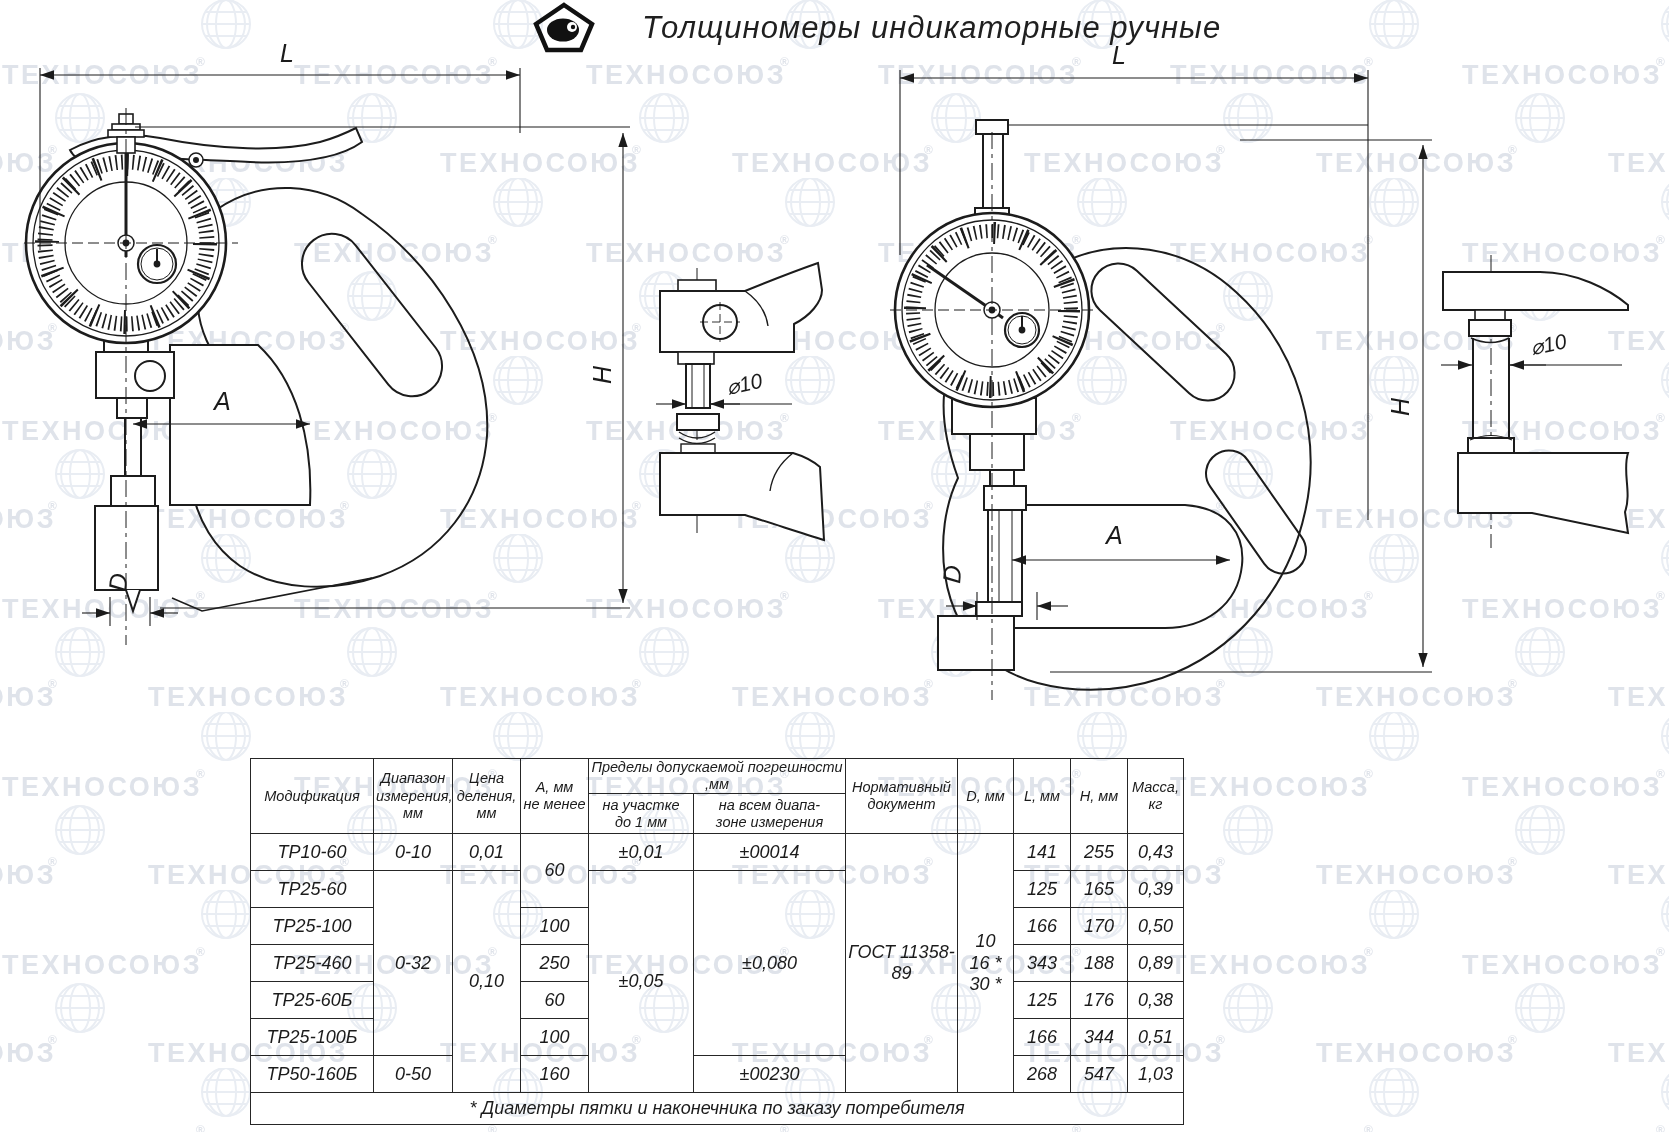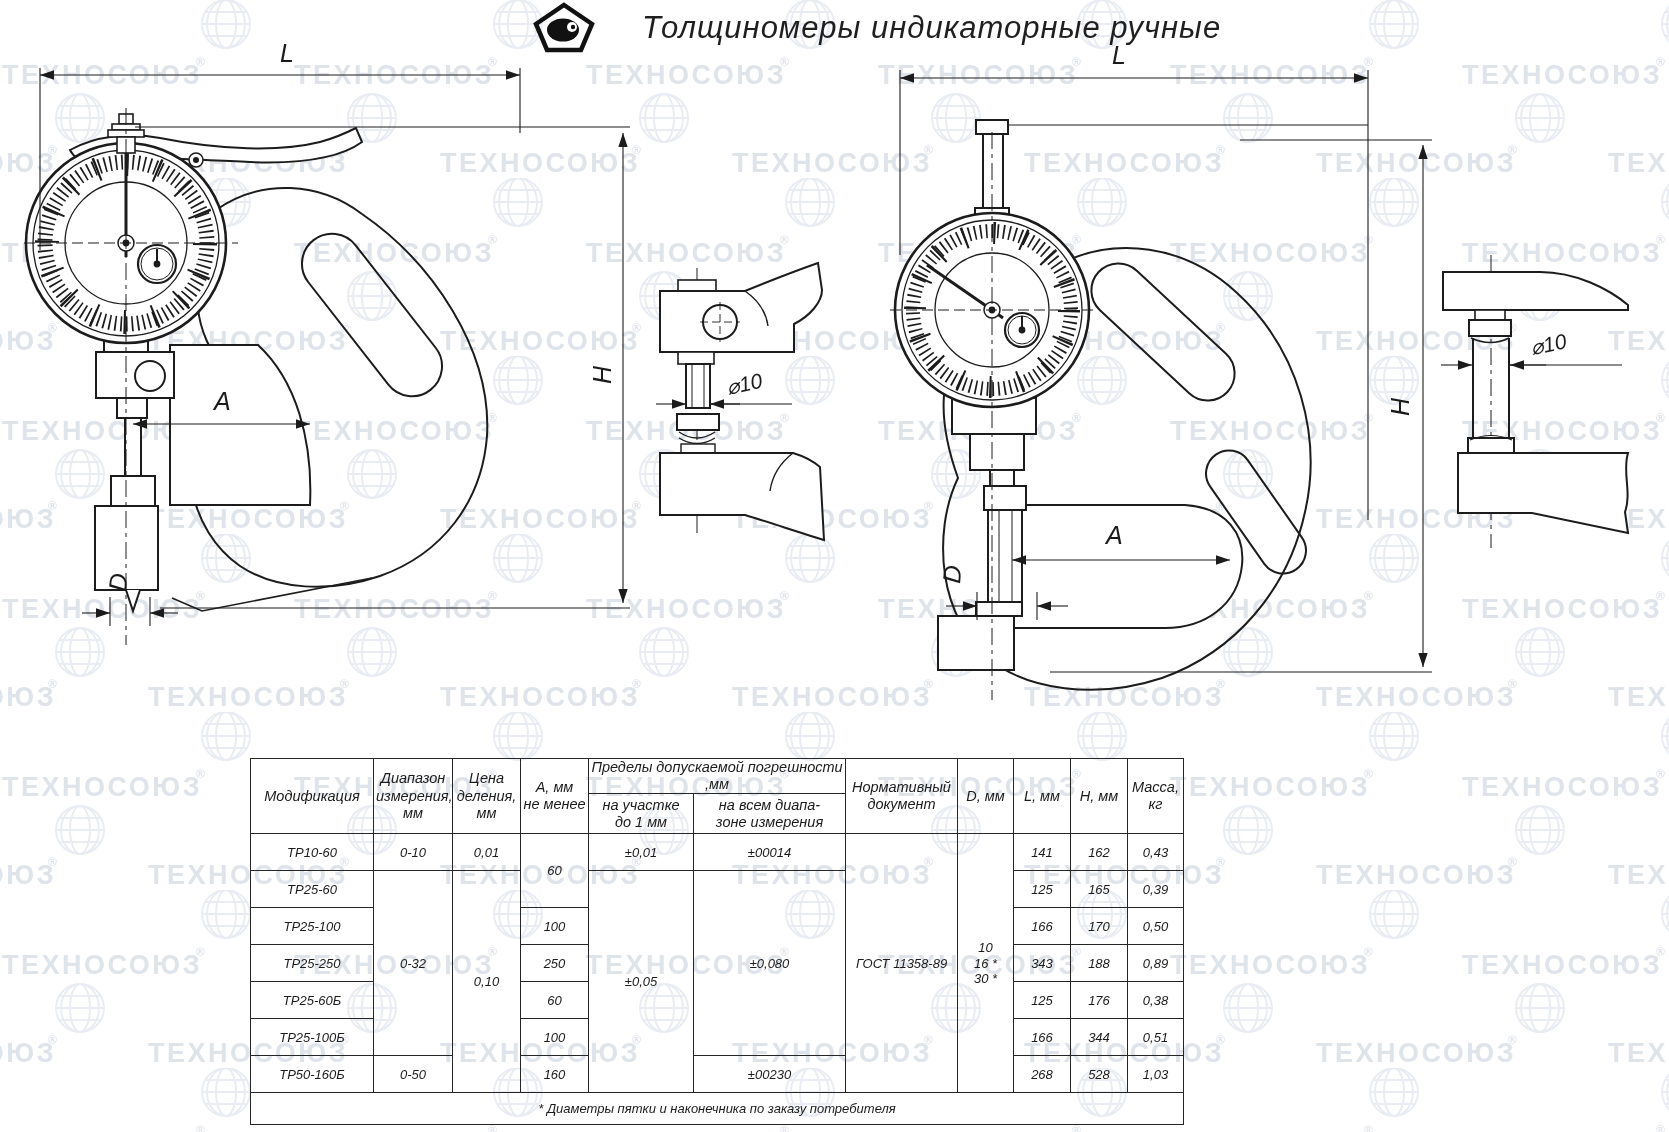--- a/index.html
+++ b/index.html
@@ -14,21 +14,21 @@
   table.spec{
     border-collapse:collapse;table-layout:fixed;width:933px;
     color:#1b1b1b;background:transparent;
   }
   table.spec th,table.spec td{
     border:1.6px solid #262626;font-style:italic;font-weight:normal;
     text-align:center;vertical-align:middle;padding:0 2px;line-height:1.18;
     white-space:pre-line;overflow:hidden;
   }
   table.spec th{font-size:14.5px;}
-  table.spec td{font-size:13px;}
+  table.spec td{font-size:18px;}
   tr.hdr-top{height:34px;}
   tr.hdr-sub{height:40px;}
   tbody tr{height:37px;}
   tfoot tr{height:32px;}
   tfoot td{font-size:15px;margin-left:40px;}
   .dim-label{font-style:italic;font-size:25px;fill:#1b1b1b;}
   .dia-label{font-style:italic;font-size:21px;fill:#1b1b1b;}
   .title-text{font-style:italic;font-size:31px;fill:#1f1f1f;letter-spacing:1px;}
   .wm-text{font-weight:bold;font-size:27px;letter-spacing:2.5px;fill:#dfe3ea;}
   .wm-reg{font-weight:bold;font-size:12px;fill:#dfe3ea;}
@@ -328,42 +328,42 @@
         <td>0-10</td>
         <td>0,01</td>
         <td rowspan="2">60</td>
         <td>±0,01</td>
         <td>±00014</td>
         <td rowspan="7">ГОСТ 11358-89</td>
         <td rowspan="7">10
 16 *
 30 *</td>
         <td>141</td>
-        <td>162</td>
+        <td>255</td>
         <td>0,43</td>
       </tr>
       <tr>
         <td>ТР25-60</td>
         <td rowspan="5">0-32</td>
         <td rowspan="6">0,10</td>
         <td rowspan="6">±0,05</td>
         <td rowspan="5">±0,080</td>
         <td>125</td>
         <td>165</td>
         <td>0,39</td>
       </tr>
       <tr>
         <td>ТР25-100</td>
         <td>100</td>
         <td>166</td>
         <td>170</td>
         <td>0,50</td>
       </tr>
       <tr>
-        <td>ТР25-250</td>
+        <td>ТР25-460</td>
         <td>250</td>
         <td>343</td>
         <td>188</td>
         <td>0,89</td>
       </tr>
       <tr>
         <td>ТР25-60Б</td>
         <td>60</td>
         <td>125</td>
         <td>176</td>
@@ -375,21 +375,21 @@
         <td>166</td>
         <td>344</td>
         <td>0,51</td>
       </tr>
       <tr>
         <td>ТР50-160Б</td>
         <td>0-50</td>
         <td>160</td>
         <td>±00230</td>
         <td>268</td>
-        <td>528</td>
+        <td>547</td>
         <td>1,03</td>
       </tr>
     </tbody>
     <tfoot>
       <tr>
         <td colspan="11">* Диаметры пятки и наконечника по заказу потребителя</td>
       </tr>
     </tfoot>
   </table>
 </div>

